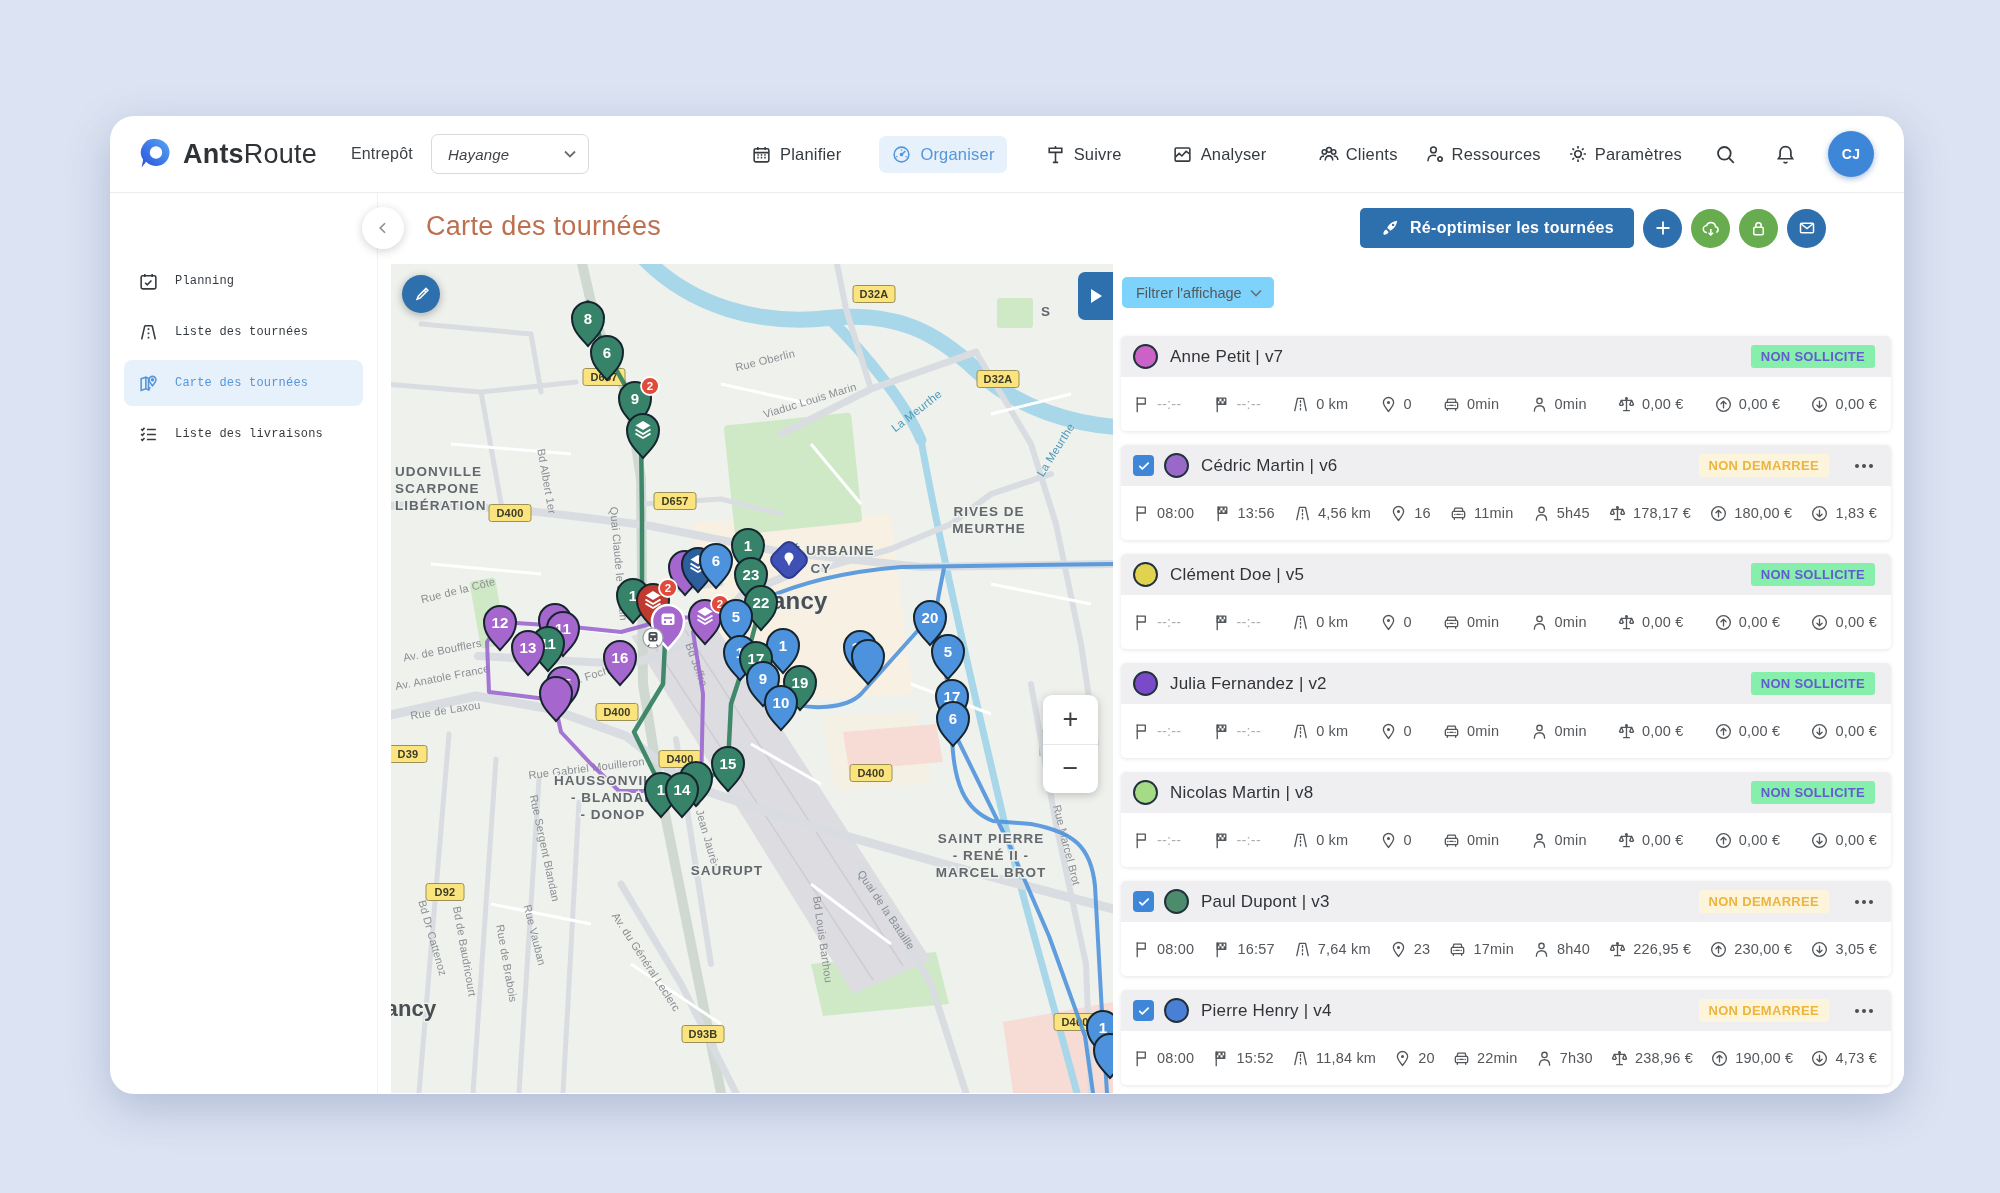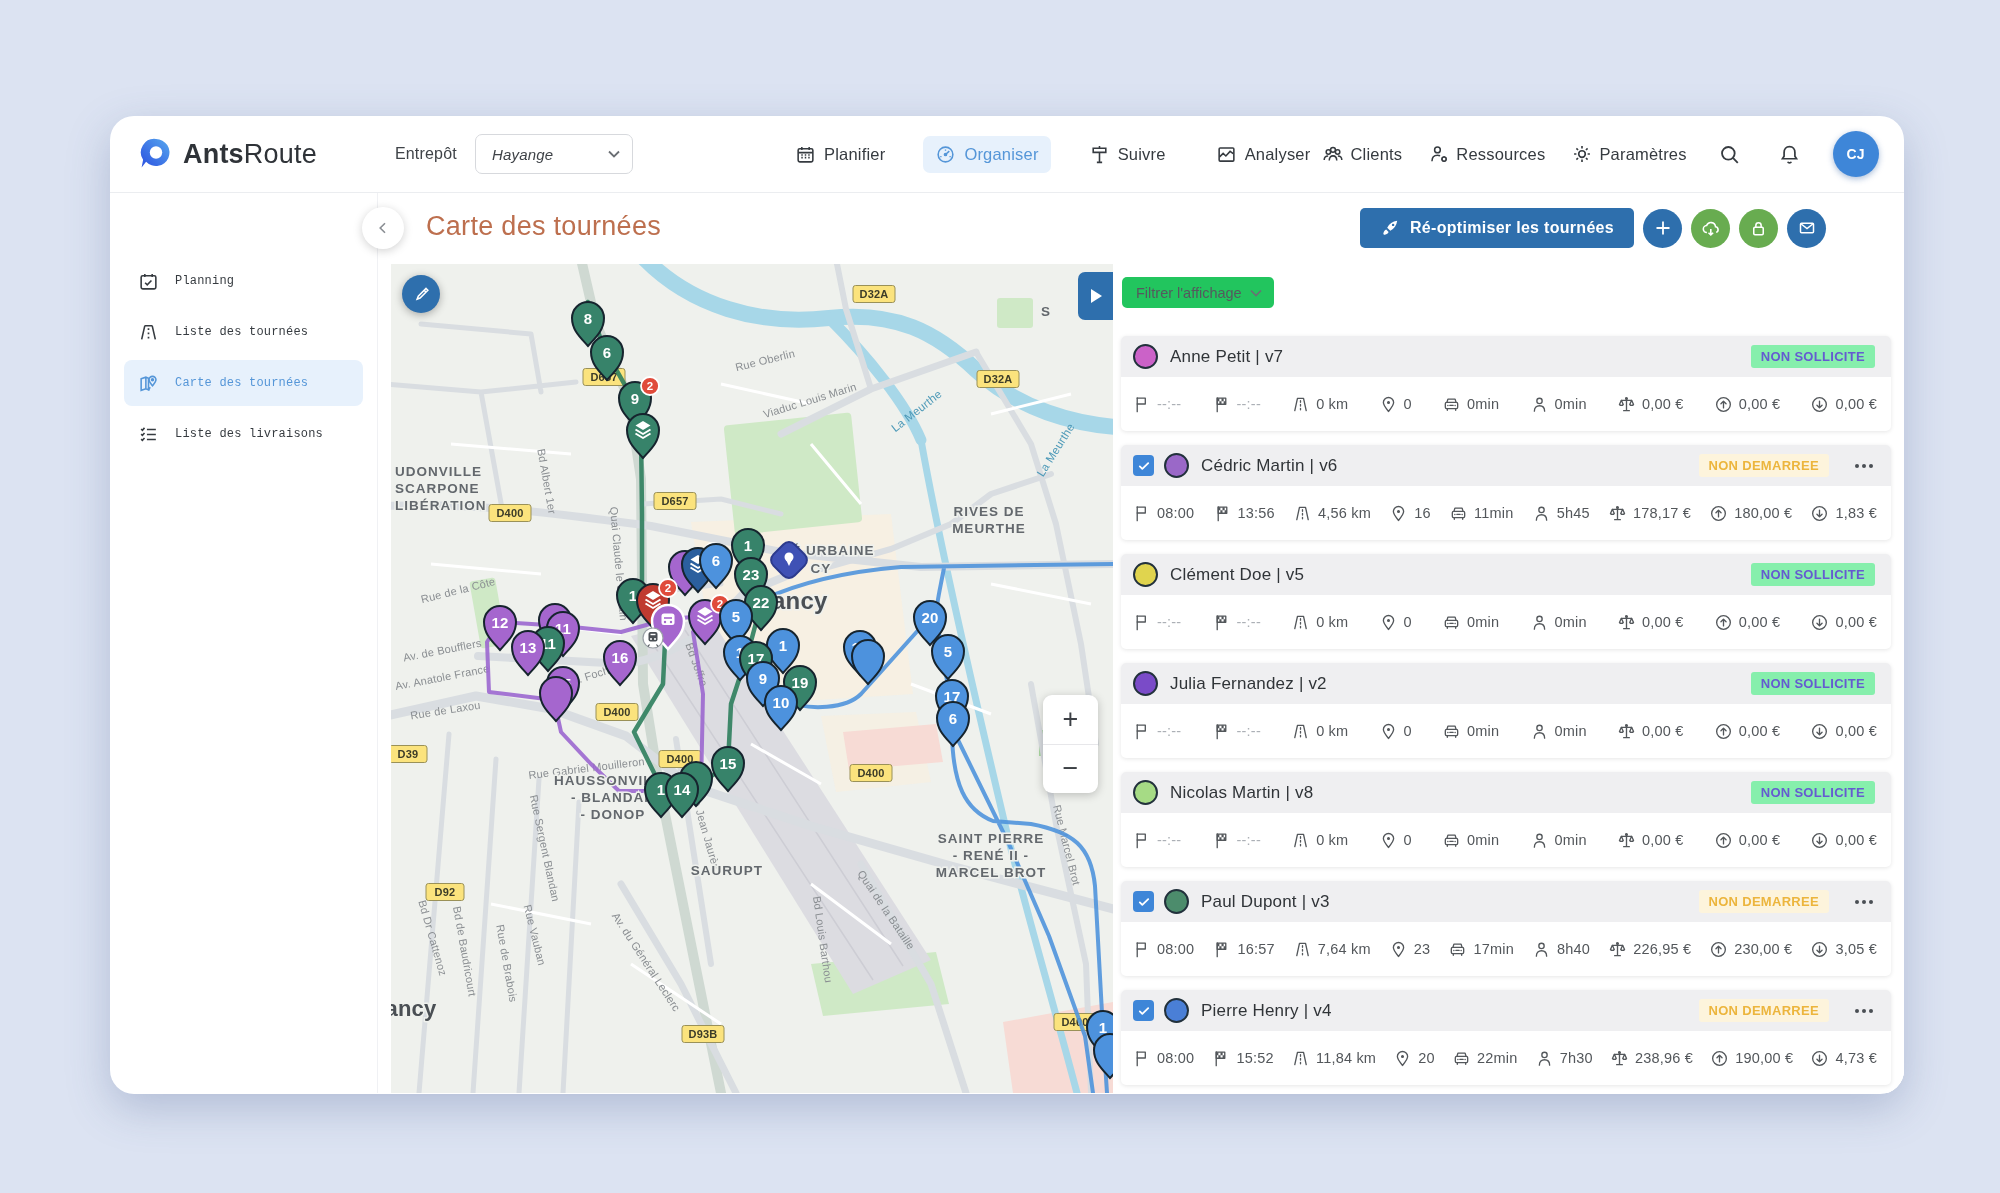--- a/index.html
+++ b/index.html
@@ -3,21 +3,21 @@
 <meta charset="utf-8">
 <style>
   html,body{margin:0;padding:0;}
   body{width:2000px;height:1193px;background:#dce3f2;font-family:"Liberation Sans",sans-serif;position:relative;overflow:hidden;-webkit-font-smoothing:antialiased;letter-spacing:.2px;}
   .app{position:absolute;left:110px;top:116px;width:1794px;height:978px;background:#fff;border-radius:24px;box-shadow:0 14px 44px rgba(70,90,140,.28);overflow:hidden;}
   
   .navbar{height:77px;display:flex;align-items:center;padding:0 30px 0 28px;border-bottom:1px solid #ebedf0;box-sizing:border-box;}
   .logo{display:flex;align-items:center;gap:9px;}
   .logo-text{font-size:27px;color:#2f3338;}
   .logo-text b{font-weight:700;}
-  .wh{display:flex;align-items:center;gap:18px;margin-left:78px;}
+  .wh{display:flex;align-items:center;gap:18px;margin-left:34px;}
   .wh-label{font-size:16px;color:#3f4348;}
   .wh-select{width:128px;height:38px;border:1px solid #d7d9dd;border-radius:7px;display:flex;align-items:center;justify-content:space-between;padding:0 12px 0 16px;font-size:15px;color:#3f4348;background:#fff;cursor:pointer;font-style:italic;}
   .mainnav{display:flex;align-items:center;gap:26px;margin-left:150px;}
   .nav-item{display:flex;align-items:center;gap:8px;font-size:16.5px;color:#363b40;padding:8px 12px;border-radius:7px;cursor:pointer;white-space:nowrap;}
   .nav-item.active{background:#e7f1fc;color:#5596d8;}
   .nav-item svg{flex:0 0 auto;}
   .rightnav{display:flex;align-items:center;gap:26px;margin-left:auto;}
   .rn-item{display:flex;align-items:center;gap:6px;font-size:16.5px;color:#363b40;cursor:pointer;white-space:nowrap;}
   .icon-btn{width:34px;height:34px;display:flex;align-items:center;justify-content:center;cursor:pointer;color:#363b40;}
   .avatar-btn{width:46px;height:46px;border-radius:50%;background:#3e86d8;color:#fff;font-weight:700;font-size:14px;display:flex;align-items:center;justify-content:center;cursor:pointer;box-shadow:0 2px 6px rgba(40,90,160,.4);}
@@ -44,21 +44,21 @@
   
   .map{position:absolute;left:13px;top:71px;width:722px;height:829px;background:#eff1ed;overflow:hidden;}
   .map svg.map-svg{position:absolute;left:0;top:0;}
   .pen-btn{position:absolute;left:11px;top:11px;width:38px;height:38px;border-radius:50%;background:#2e6fad;display:flex;align-items:center;justify-content:center;cursor:pointer;box-shadow:0 2px 8px rgba(0,0,0,.3);z-index:4;}
   .expand-btn{position:absolute;right:0;top:8px;width:35px;height:48px;background:#2e6fad;border-radius:7px 0 0 7px;display:flex;align-items:center;justify-content:center;cursor:pointer;z-index:4;}
   .zoomctl{position:absolute;right:15px;top:431px;width:55px;height:98px;background:#fff;border-radius:9px;box-shadow:0 2px 10px rgba(0,0,0,.22);display:flex;flex-direction:column;z-index:4;}
   .zoomctl .z{flex:1;display:flex;align-items:center;justify-content:center;font-size:27px;color:#3c4045;cursor:pointer;}
   .zoomctl .z:first-child{border-bottom:1px solid #e7e7ea;}
   
   .panel{position:absolute;left:735px;top:71px;right:0;bottom:0;background:#fff;overflow:hidden;}
-  .filter-btn{position:absolute;left:9px;top:13px;height:31px;background:#22c55e;border:none;border-radius:5px;padding:0 12px 0 14px;font-size:14.5px;color:#55595e;display:flex;align-items:center;gap:8px;cursor:pointer;font-family:inherit;}
+  .filter-btn{position:absolute;left:9px;top:13px;height:31px;background:#7dd3fc;border:none;border-radius:5px;padding:0 12px 0 14px;font-size:14.5px;color:#55595e;display:flex;align-items:center;gap:8px;cursor:pointer;font-family:inherit;}
   .cards{position:absolute;left:8px;top:72px;width:770px;}
   .card{margin-bottom:14px;border-radius:5px;box-shadow:0 1px 4px rgba(0,0,0,.10);background:#fff;}
   .card-header{height:41px;background:#efeff1;border-radius:5px 5px 0 0;display:flex;align-items:center;padding:0 16px 0 12px;gap:10px;cursor:pointer;}
   .cb{width:21px;height:21px;border-radius:4px;background:#3e86d8;display:flex;align-items:center;justify-content:center;flex:0 0 auto;cursor:pointer;}
   .av{width:25px;height:25px;border-radius:50%;border:2px solid #22313c;box-sizing:border-box;flex:0 0 auto;}
   .cname{font-size:17px;color:#303438;margin-left:2px;}
   .spacer{flex:1;}
   .badge{font-size:13px;font-weight:700;padding:4px 10px;border-radius:3px;letter-spacing:.3px;white-space:nowrap;}
   .badge.sollicite{background:#86efac;color:#655bd0;}
   .badge.demarree{background:#fdf4dc;color:#ecb53d;}

